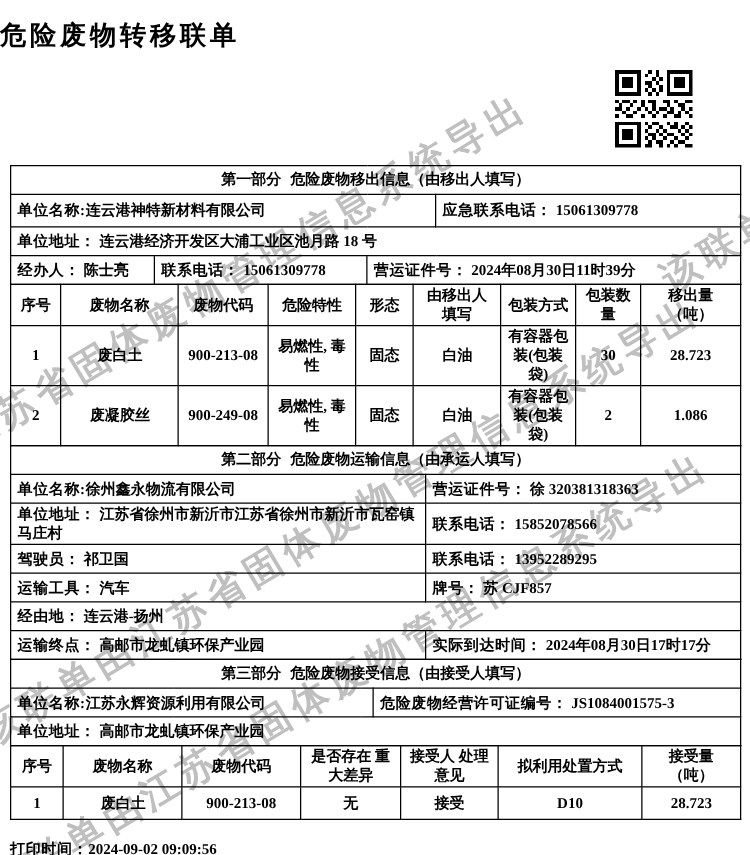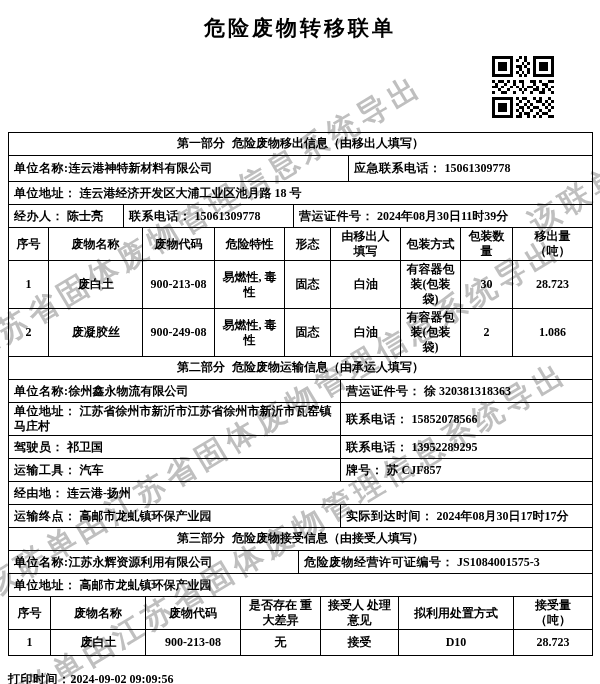--- a/index.html
+++ b/index.html
@@ -7,21 +7,21 @@
         font-family:"Liberation Serif",serif;color:#111;font-weight:bold;}
   
   .wm{position:absolute;white-space:nowrap;font-size:30px;letter-spacing:5px;
       color:#b4b4b4;opacity:.85;transform-origin:left center;transform:rotate(-31deg);
       font-family:"Liberation Serif",serif;font-weight:bold;z-index:0;pointer-events:none;}
   .wm1{left:-150px;top:405px;}
   .wm2{left:-12px;top:568px;}
   .wm3{left:-5px;top:692px;}
   .wm4{left:532px;top:205px;}
   .content{position:relative;z-index:1;}
-  h1.title{margin:0;padding-top:14px;text-align:center;font-size:21px;letter-spacing:3px;
+  h1.title{margin:0;padding-top:14px;font-size:21px;letter-spacing:3px;
            font-family:"Liberation Serif",serif;font-weight:bold;color:#000;}
   .qr{position:absolute;left:492px;top:56px;width:62px;height:62px;}
   .manifest-no{position:absolute;left:8px;top:110px;font-size:12.5px;color:#000;}
   .doc{position:absolute;left:8px;top:133px;width:584px;}
   table.t{border-collapse:collapse;table-layout:fixed;width:584px;margin-top:-1px;}
   table.t td{border:1px solid #000;padding:1px 5px;font-size:12px;color:#000;
              overflow:hidden;line-height:1.25;}
   td.sec{font-family:Liberation Mono, monospace;font-size:12.5px;font-weight:bold;
          height:20px;padding-left:6px;text-align:center;}
   .fr1 td{height:23px;}

